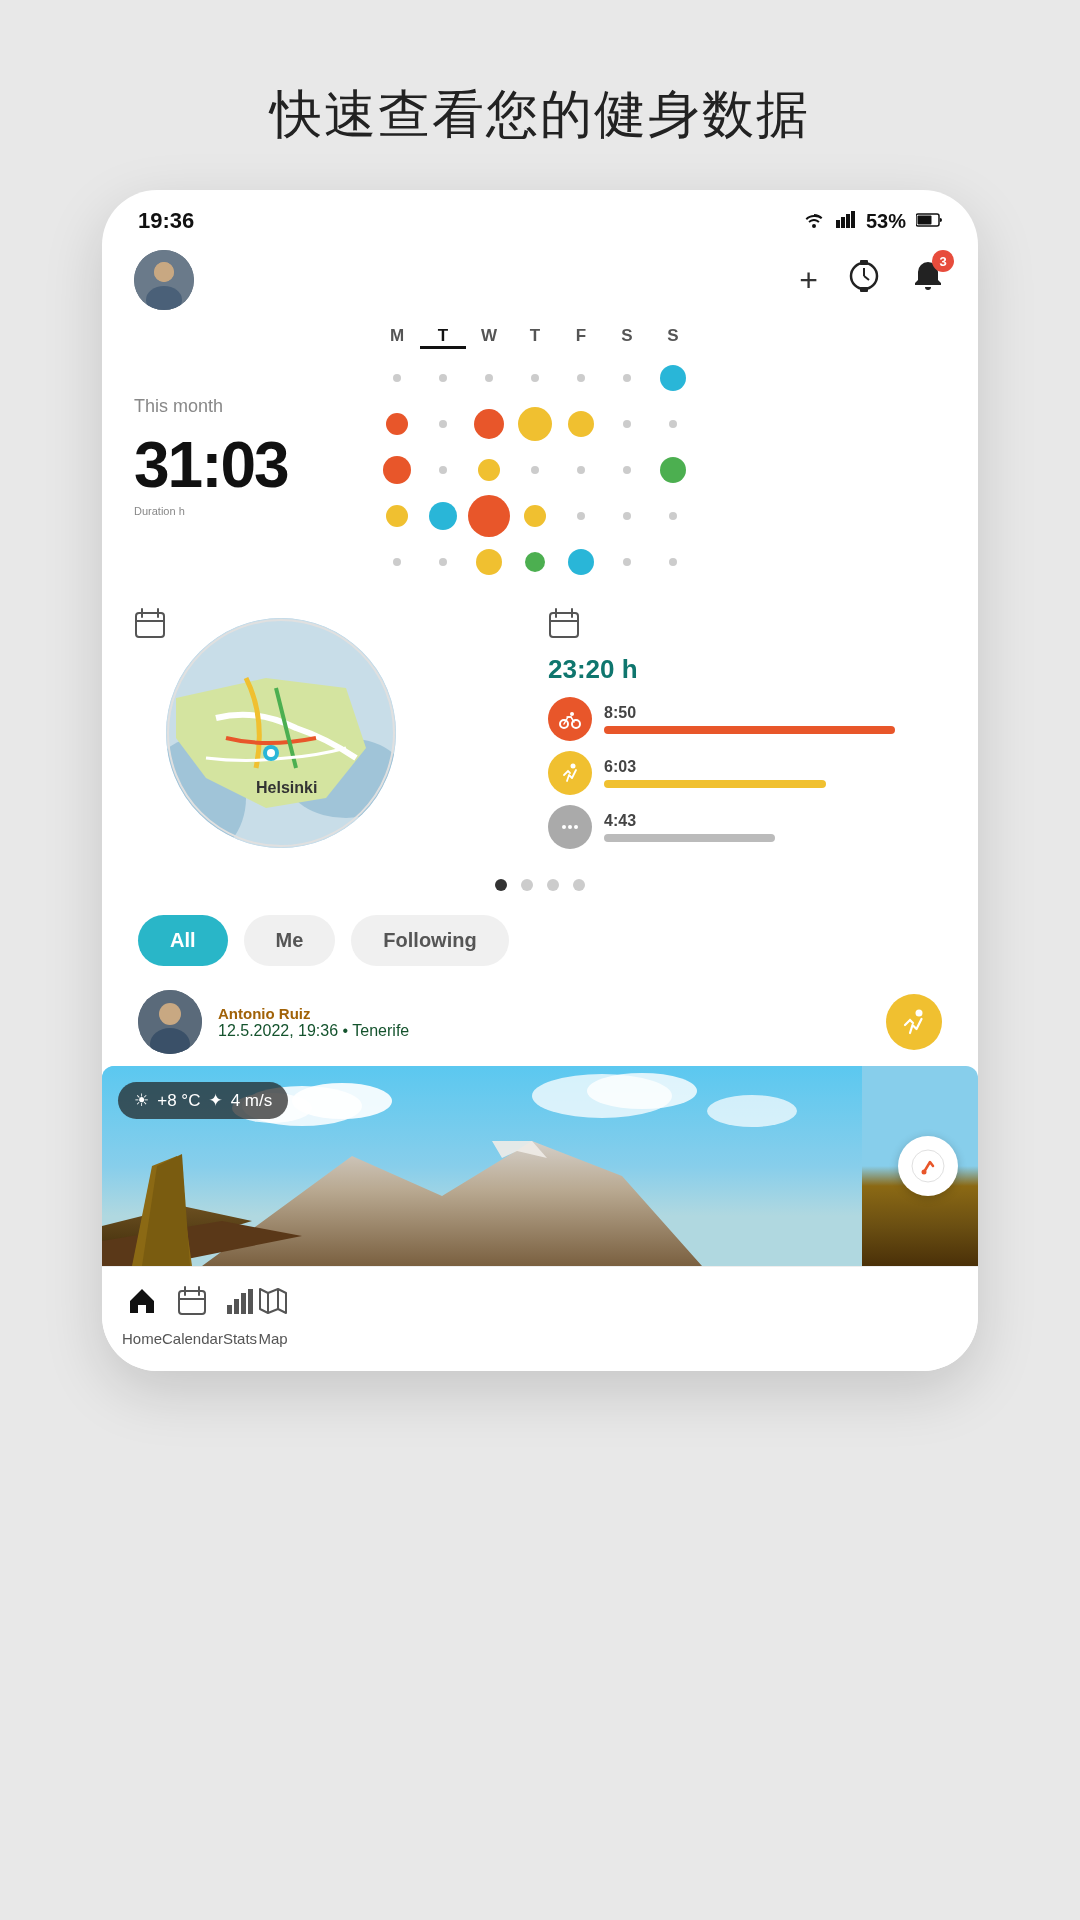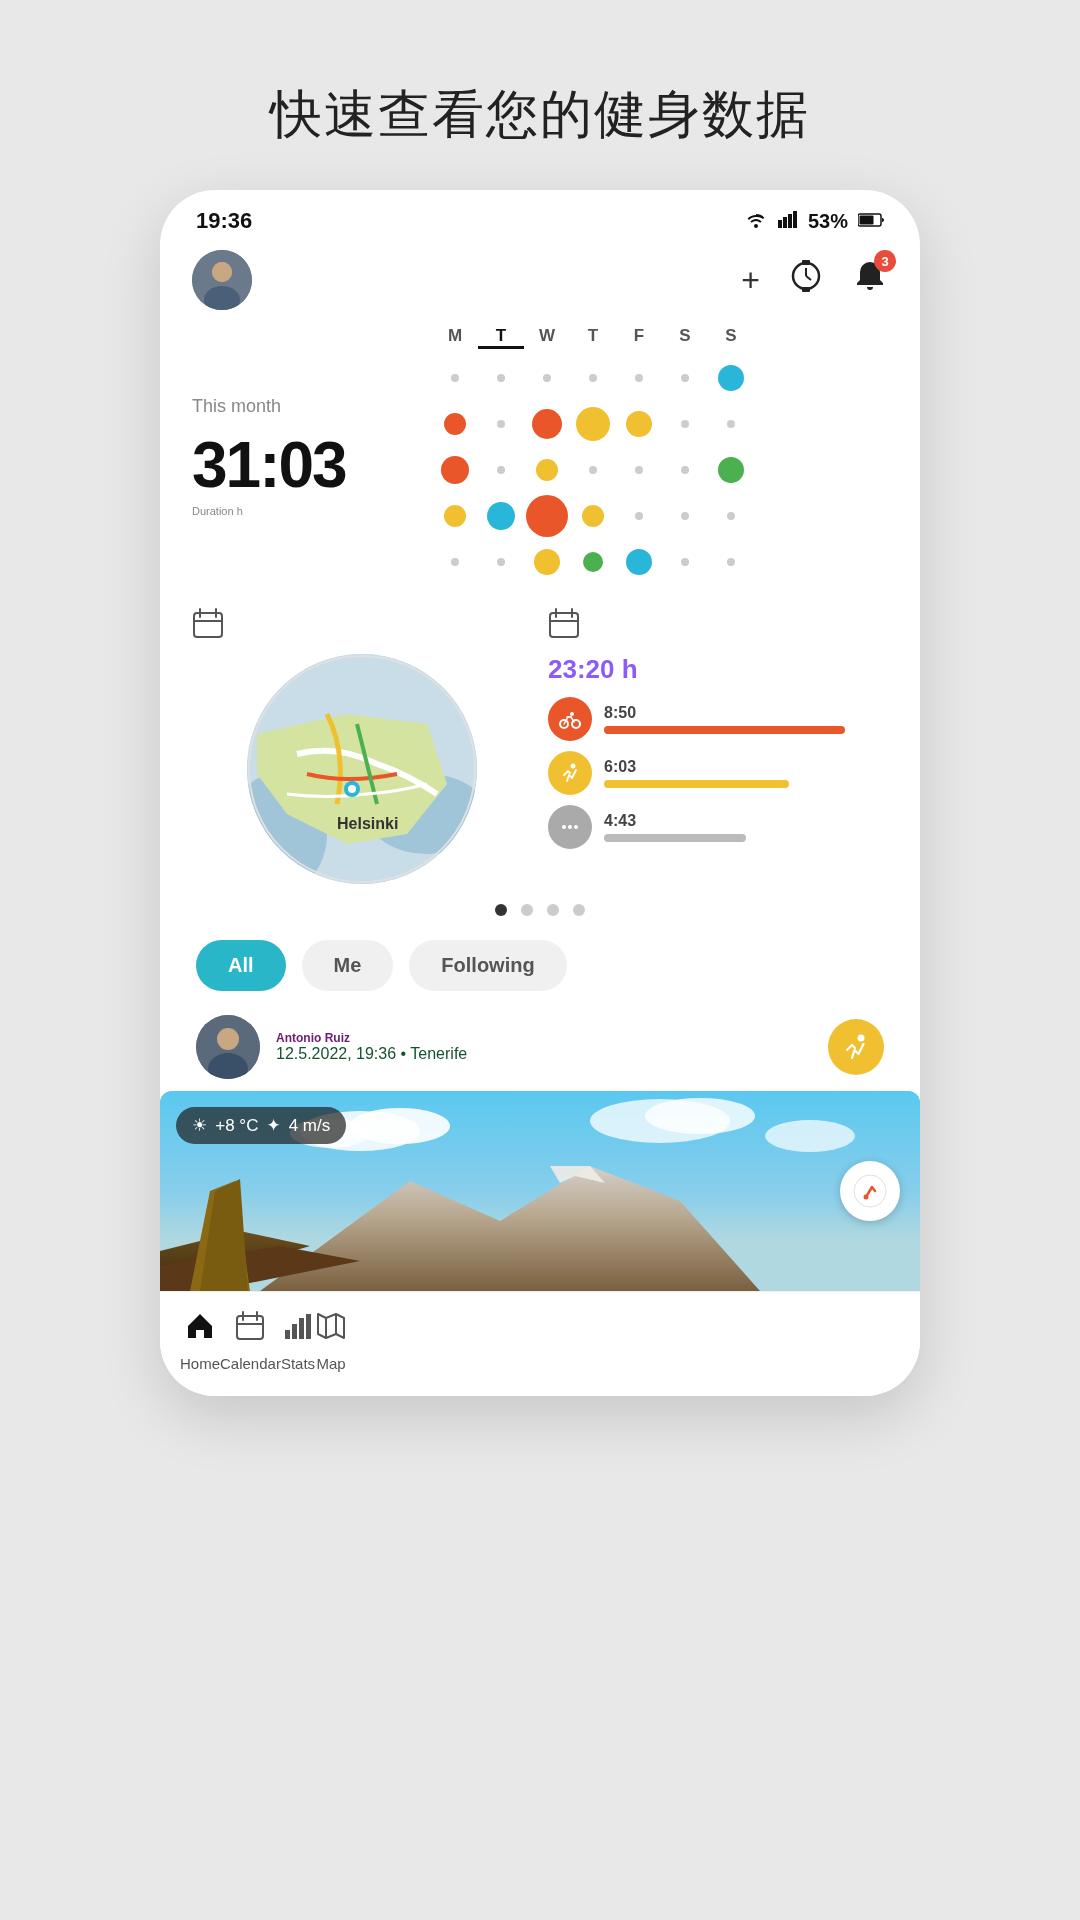--- a/index.html
+++ b/index.html
@@ -17,21 +17,21 @@
     .page-title {
       font-size: 52px;
       font-weight: 500;
       color: #222;
       margin-top: 80px;
       margin-bottom: 40px;
       letter-spacing: 2px;
     }
 
     .phone-frame {
-      width: 760px;
+      width: 876px;
       background: #fff;
       border-radius: 55px;
       box-shadow: 0 20px 60px rgba(0,0,0,0.15);
       overflow: hidden;
       display: flex;
       flex-direction: column;
     }
 
     
     .status-bar {
@@ -174,21 +174,21 @@
     .activity-row {
       display: flex;
       gap: 16px;
       margin-bottom: 20px;
     }
 
     
     .map-card {
       flex: 1;
       display: flex;
-      flex-direction: column;
+      flex-direction: row;
       align-items: center;
       text-align: center;
     }
     .card-icon {
       font-size: 28px;
       color: #555;
       margin-bottom: 8px;
       align-self: flex-start;
     }
     .map-circle {
@@ -208,21 +208,21 @@
       flex: 1;
     }
     .stats-card-icon {
       font-size: 28px;
       color: #555;
       margin-bottom: 8px;
     }
     .total-time {
       font-size: 26px;
       font-weight: 700;
-      color: #8b5cf6;
+      color: #0f766e;
       margin-bottom: 12px;
     }
     .activity-item {
       display: flex;
       align-items: center;
       margin-bottom: 10px;
       gap: 12px;
     }
     .act-icon {
       width: 44px;
@@ -309,23 +309,23 @@
       border-radius: 50%;
       background: #5a6a7a;
       display: flex;
       align-items: center;
       justify-content: center;
       font-size: 28px;
       color: #fff;
       overflow: hidden;
     }
     .feed-info .feed-name {
-      font-size: 12px;
+      font-size: 15px;
       font-weight: 700;
-      color: #701a75;
+      color: #a16207;
     }
     .feed-info .feed-meta {
       font-size: 16px;
       color: #14532d;
     }
     .feed-act-icon {
       width: 56px;
       height: 56px;
       border-radius: 50%;
       background: #f0c030;

